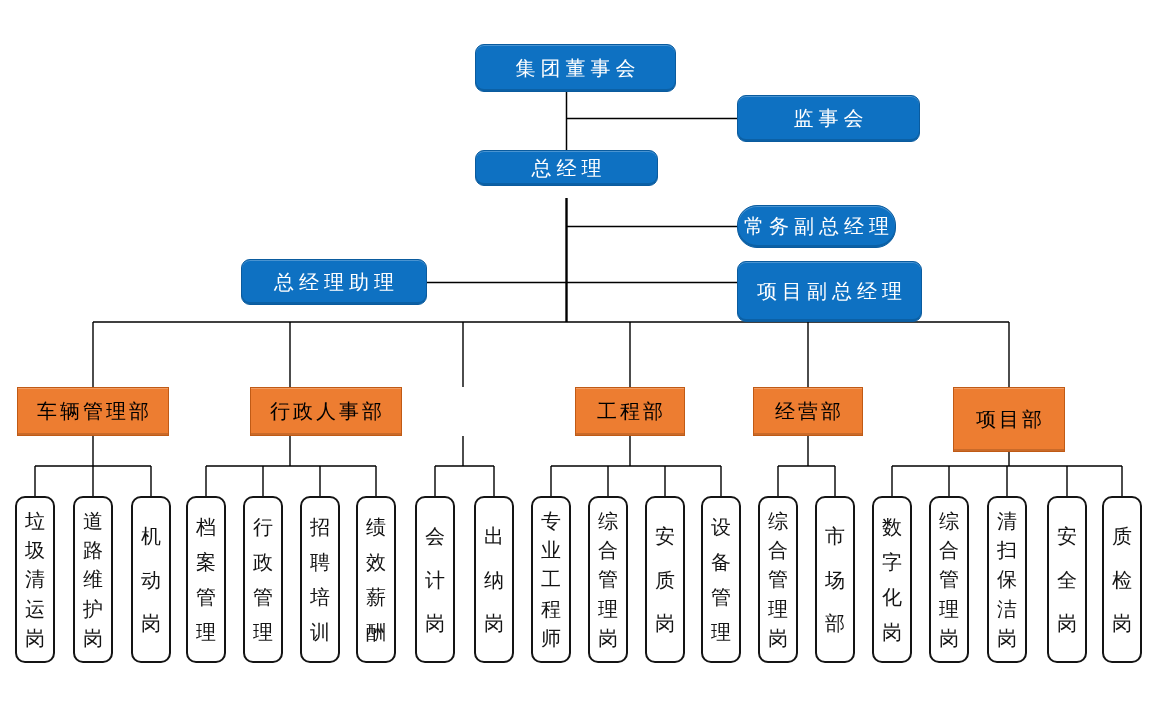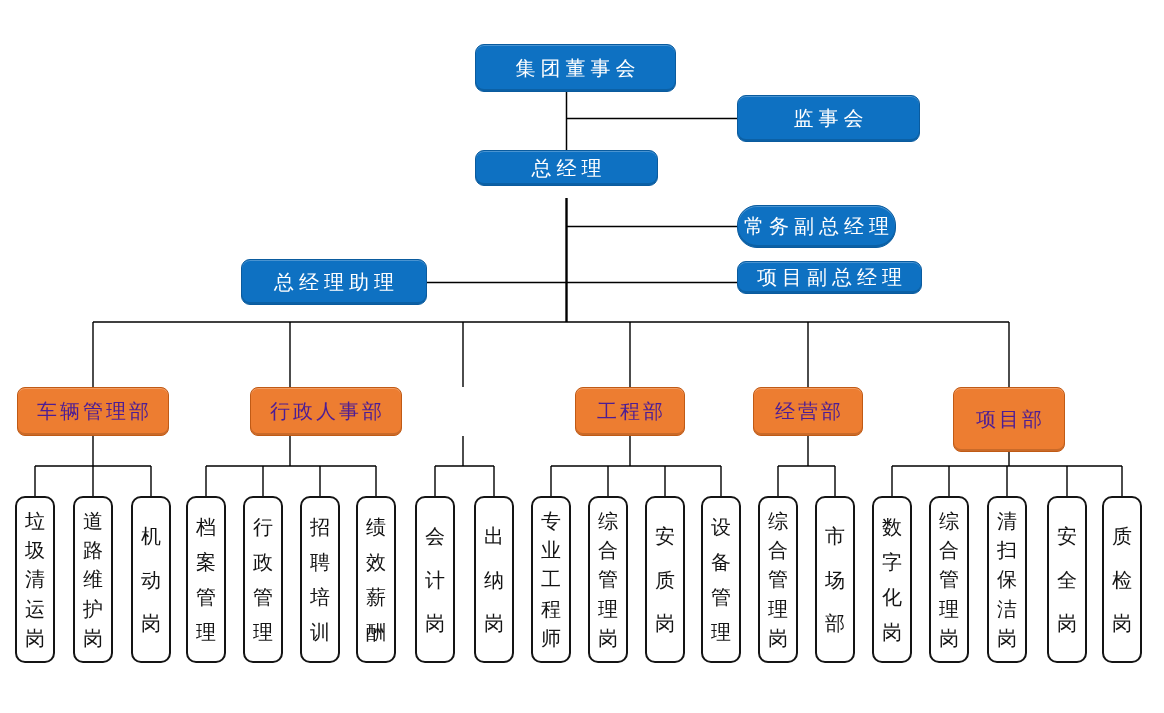--- a/index.html
+++ b/index.html
@@ -11,22 +11,22 @@
     background:var(--blue,#0E71C2);
     border:1.5px solid var(--blue-border,#0A5B9E);
     border-radius:9px;
     color:#ffffff;
     box-shadow:inset 0 -2px 0 rgba(0,0,0,0.15), inset 0 1px 0 rgba(255,255,255,0.25);
   }
   .blue span{font-size:20px;letter-spacing:5px;padding-left:5px;white-space:nowrap;}
   .dept{
     background:var(--orange,#ED7D31);
     border:1.5px solid var(--orange-border,#C05A15);
-    border-radius:8px;
-    color:#4c1d95;
+    border-radius:0;
+    color:#000000;
     box-shadow:inset 0 -2px 0 rgba(0,0,0,0.15), inset 0 1px 0 rgba(255,255,255,0.25);
     text-align:right;
   }
   .dept span{font-size:20px;letter-spacing:3px;padding-left:3px;white-space:nowrap;}
   .pos{
     background:#ffffff;
     border:2px solid #141414;
     border-radius:10px;
     color:#141414;
     flex-direction:column;
@@ -95,21 +95,21 @@
   </div>
 
   <div class="node blue" style="left:475px;top:150px;width:183px;height:36px;">
     <span>总经理</span>
   </div>
 
   <div class="node blue" style="left:737px;top:205px;width:159px;height:43px;border-radius:20px;">
     <span>常务副总经理</span>
   </div>
 
-  <div class="node blue" style="left:737px;top:261px;width:185px;height:33px;">
+  <div class="node blue" style="left:737px;top:261px;width:185px;height:61px;">
     <span>项目副总经理</span>
   </div>
 
   <div class="node blue" style="left:241px;top:259px;width:186px;height:46px;">
     <span>总经理助理</span>
   </div>
 <div class="node dept" style="left: 17px; top: 387px; width: 152px; height: 49px;">
       <span>车辆管理部</span>
     </div>
     <div class="node pos" style="left: 15px; top: 496px; width: 40px; height: 167px;">

